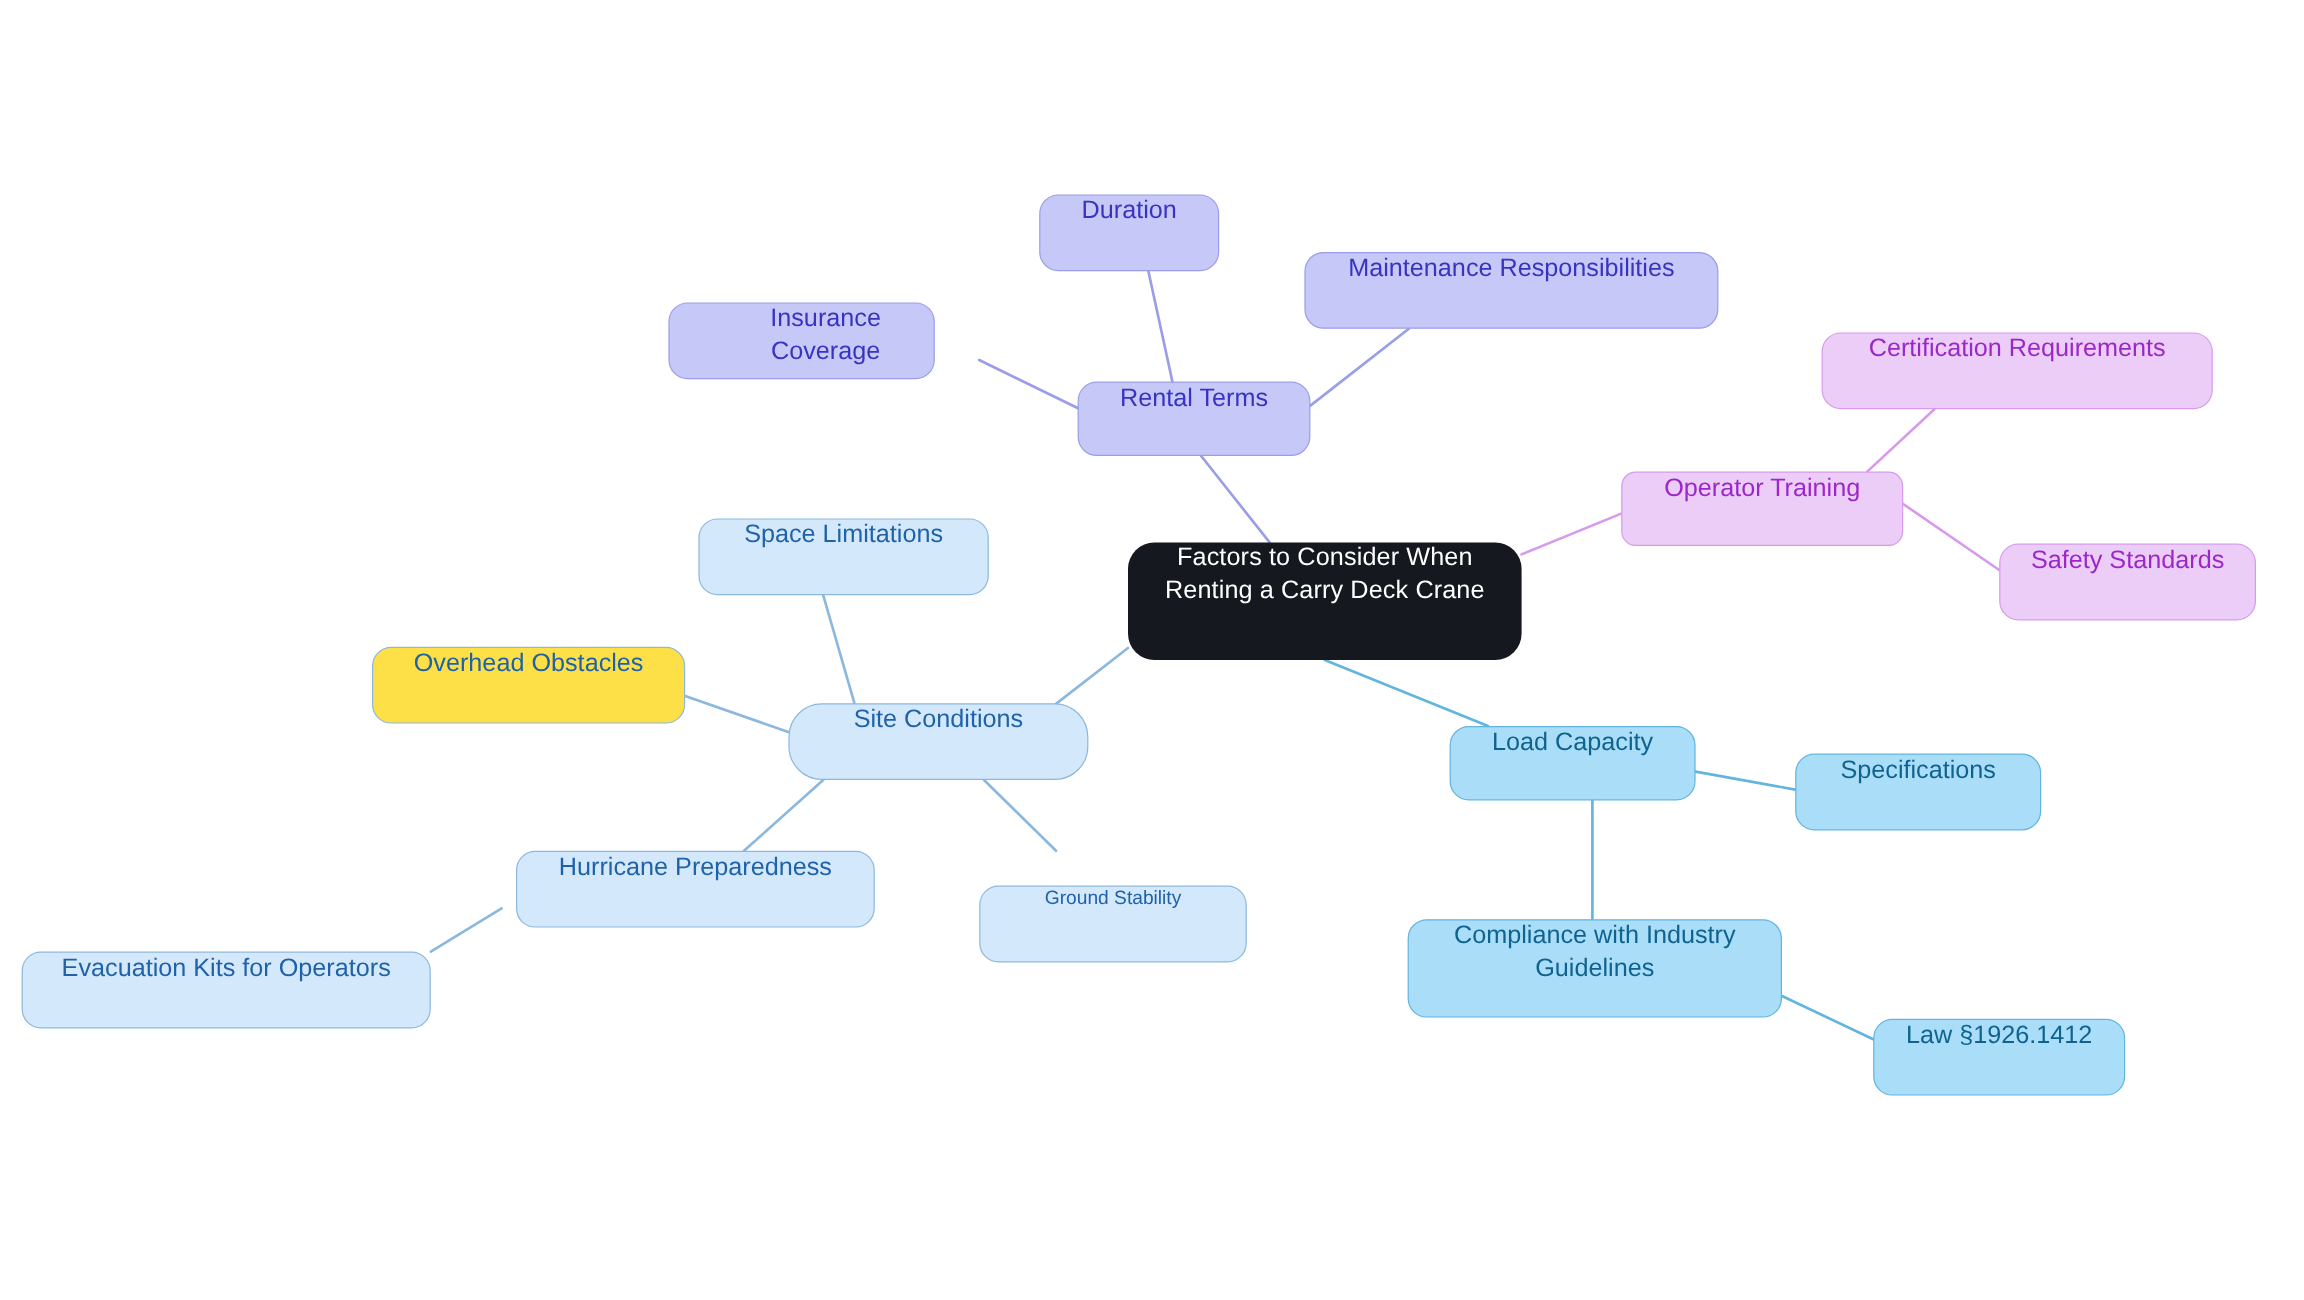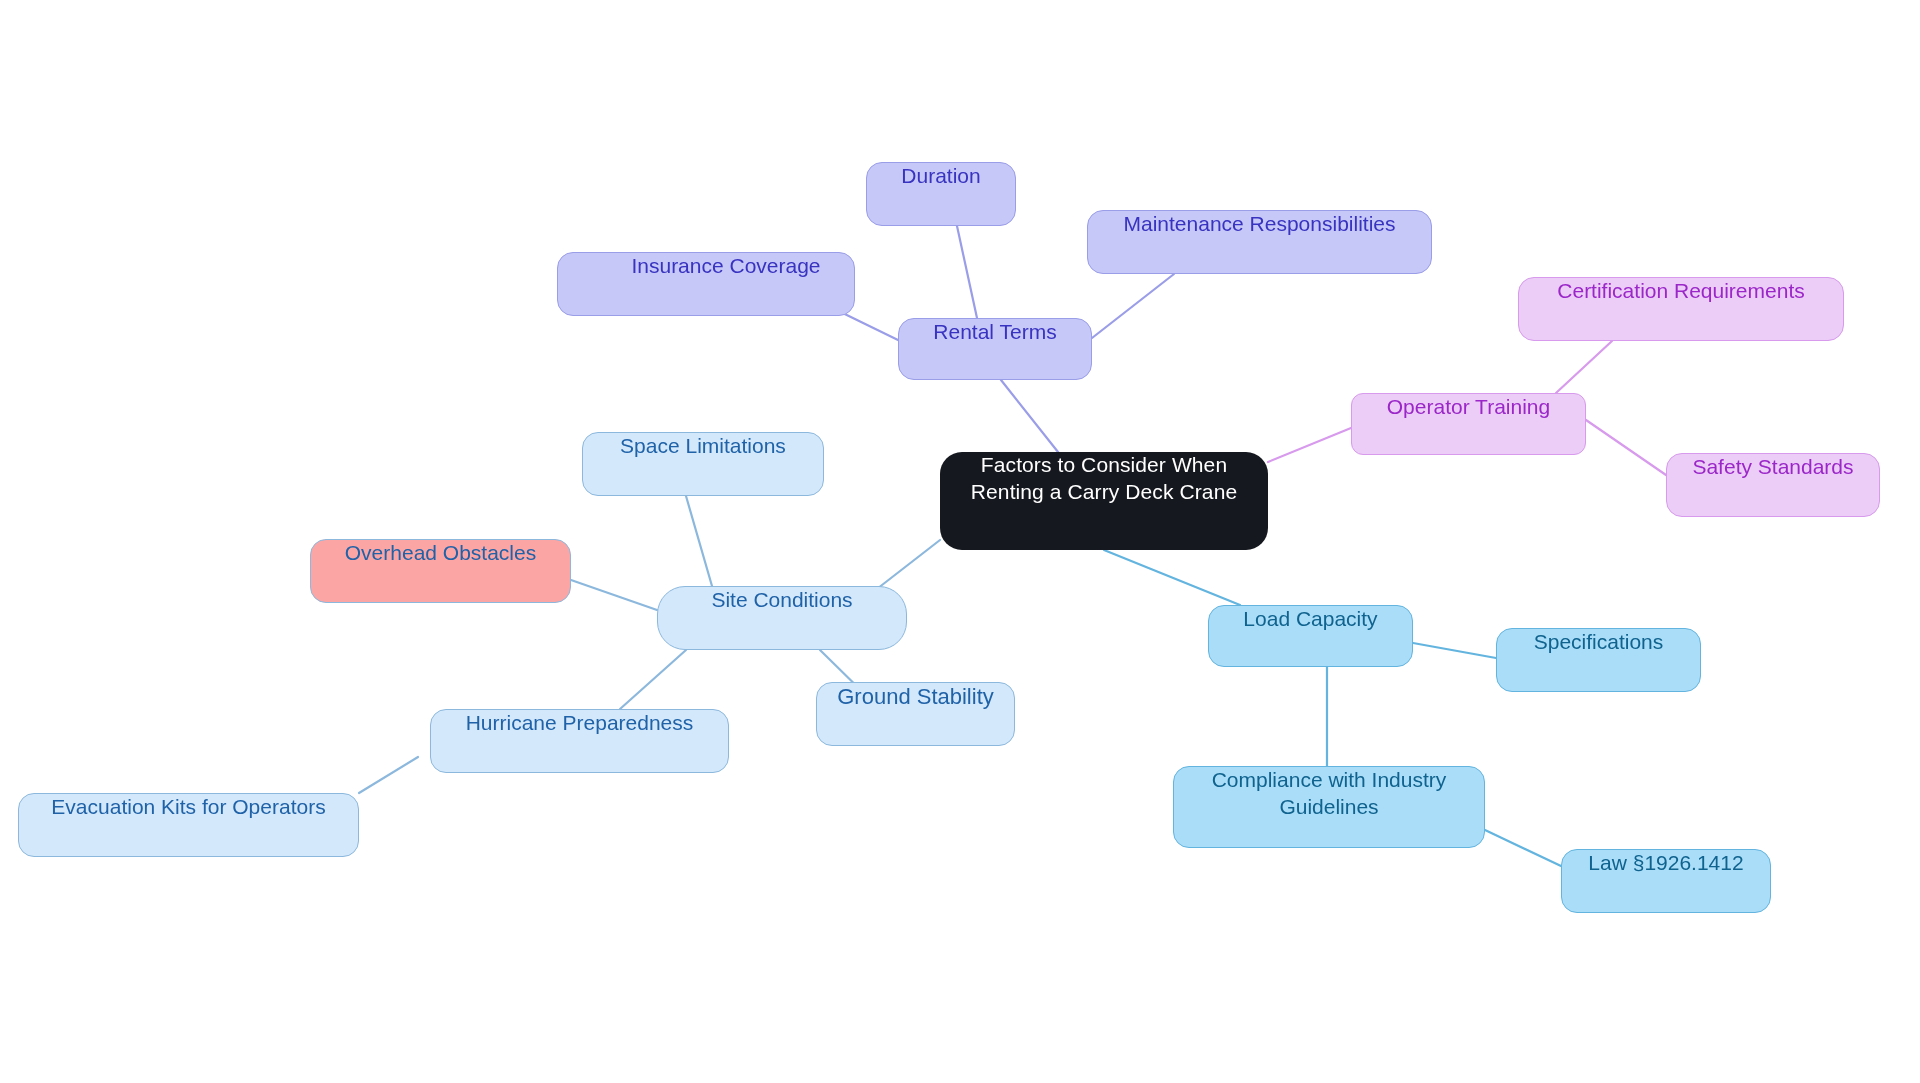--- a/index.html
+++ b/index.html
@@ -65,30 +65,30 @@
       <line x1="1104" y1="550" x2="1240" y2="605" stroke="#63b4df" stroke-width="2.2" stroke-linecap="round"></line>
       <line x1="1413" y1="643" x2="1496" y2="658" stroke="#63b4df" stroke-width="2.2" stroke-linecap="round"></line>
       <line x1="1327" y1="667" x2="1327" y2="766" stroke="#63b4df" stroke-width="2.2" stroke-linecap="round"></line>
       <line x1="1485" y1="830" x2="1561" y2="866" stroke="#63b4df" stroke-width="2.2" stroke-linecap="round"></line>
     </svg>
   <div id="node-layer">
       <div class="node root" style="left: 940px; top: 452px; width: 328px; height: 98px; background: rgb(21, 24, 31); border-color: rgb(21, 24, 31); color: rgb(255, 255, 255); font-size: 21px; border-radius: 22px;"><span>Factors to Consider When
 Renting a Carry Deck Crane</span></div>
       <div class="node" style="left: 898px; top: 318px; width: 194px; height: 62px; background: rgb(198, 200, 248); border-color: rgb(154, 157, 232); color: rgb(56, 51, 192); font-size: 21px; border-radius: 16px;"><span>Rental Terms</span></div>
       <div class="node" style="left: 866px; top: 162px; width: 150px; height: 64px; background: rgb(198, 200, 248); border-color: rgb(154, 157, 232); color: rgb(56, 51, 192); font-size: 21px; border-radius: 16px;"><span>Duration</span></div>
-      <div class="node" style="left: 557px; top: 252px; width: 298px; height: 64px; background: rgb(198, 200, 248); border-color: rgb(154, 157, 232); color: rgb(56, 51, 192); font-size: 21px; border-radius: 16px; padding-left: 40px;"><span>Insurance Coverage</span></div>
+      <div class="node" style="left: 557px; top: 252px; width: 222px; height: 64px; background: rgb(198, 200, 248); border-color: rgb(154, 157, 232); color: rgb(56, 51, 192); font-size: 21px; border-radius: 16px; padding-left: 40px;"><span>Insurance Coverage</span></div>
       <div class="node" style="left: 1087px; top: 210px; width: 345px; height: 64px; background: rgb(198, 200, 248); border-color: rgb(154, 157, 232); color: rgb(56, 51, 192); font-size: 21px; border-radius: 16px;"><span>Maintenance Responsibilities</span></div>
       <div class="node" style="left: 1351px; top: 393px; width: 235px; height: 62px; background: rgb(236, 205, 247); border-color: rgb(215, 154, 236); color: rgb(155, 39, 201); font-size: 21px; border-radius: 12px;"><span>Operator Training</span></div>
       <div class="node" style="left: 1518px; top: 277px; width: 326px; height: 64px; background: rgb(236, 205, 247); border-color: rgb(215, 154, 236); color: rgb(155, 39, 201); font-size: 21px; border-radius: 16px;"><span>Certification Requirements</span></div>
       <div class="node" style="left: 1666px; top: 453px; width: 214px; height: 64px; background: rgb(236, 205, 247); border-color: rgb(215, 154, 236); color: rgb(155, 39, 201); font-size: 21px; border-radius: 16px;"><span>Safety Standards</span></div>
       <div class="node" style="left: 657px; top: 586px; width: 250px; height: 64px; background: rgb(211, 232, 251); border-color: rgb(140, 184, 221); color: rgb(31, 98, 168); font-size: 21px; border-radius: 28px;"><span>Site Conditions</span></div>
       <div class="node" style="left: 582px; top: 432px; width: 242px; height: 64px; background: rgb(211, 232, 251); border-color: rgb(140, 184, 221); color: rgb(31, 98, 168); font-size: 21px; border-radius: 16px;"><span>Space Limitations</span></div>
-      <div class="node" style="left: 310px; top: 539px; width: 261px; height: 64px; background: #fca5a5; border-color: rgb(140, 184, 221); color: rgb(31, 98, 168); font-size: 21px; border-radius: 16px;"><span>Overhead Obstacles</span></div>
+      <div class="node" style="left: 310px; top: 539px; width: 261px; height: 64px; background: #fde047; border-color: rgb(140, 184, 221); color: rgb(31, 98, 168); font-size: 21px; border-radius: 16px;"><span>Overhead Obstacles</span></div>
       <div class="node" style="left: 418px; top: 709px; width: 299px; height: 64px; background: rgb(211, 232, 251); border-color: rgb(140, 184, 221); color: rgb(31, 98, 168); font-size: 21px; border-radius: 16px; margin-left: 12px;"><span>Hurricane Preparedness</span></div>
       <div class="node" style="left: 18px; top: 793px; width: 341px; height: 64px; background: rgb(211, 232, 251); border-color: rgb(140, 184, 221); color: rgb(31, 98, 168); font-size: 21px; border-radius: 16px;"><span>Evacuation Kits for Operators</span></div>
-      <div class="node" style="left: 816px; top: 682px; width: 199px; height: 64px; background: rgb(211, 232, 251); border-color: rgb(140, 184, 221); color: rgb(31, 98, 168); font-size: 22px; border-radius: 16px;"><span>Ground Stability</span></div>
+      <div class="node" style="left: 816px; top: 738px; width: 223px; height: 64px; background: rgb(211, 232, 251); border-color: rgb(140, 184, 221); color: rgb(31, 98, 168); font-size: 16px; border-radius: 16px;"><span>Ground Stability</span></div>
       <div class="node" style="left: 1208px; top: 605px; width: 205px; height: 62px; background: rgb(169, 221, 248); border-color: rgb(99, 180, 223); color: rgb(16, 99, 143); font-size: 21px; border-radius: 16px;"><span>Load Capacity</span></div>
       <div class="node" style="left: 1496px; top: 628px; width: 205px; height: 64px; background: rgb(169, 221, 248); border-color: rgb(99, 180, 223); color: rgb(16, 99, 143); font-size: 21px; border-radius: 16px;"><span>Specifications</span></div>
       <div class="node" style="left: 1173px; top: 766px; width: 312px; height: 82px; background: rgb(169, 221, 248); border-color: rgb(99, 180, 223); color: rgb(16, 99, 143); font-size: 21px; border-radius: 16px;"><span>Compliance with Industry
 Guidelines</span></div>
       <div class="node" style="left: 1561px; top: 849px; width: 210px; height: 64px; background: rgb(169, 221, 248); border-color: rgb(99, 180, 223); color: rgb(16, 99, 143); font-size: 21px; border-radius: 16px;"><span>Law §1926.1412</span></div>
     </div>
 </div>
 
 </body></html>

